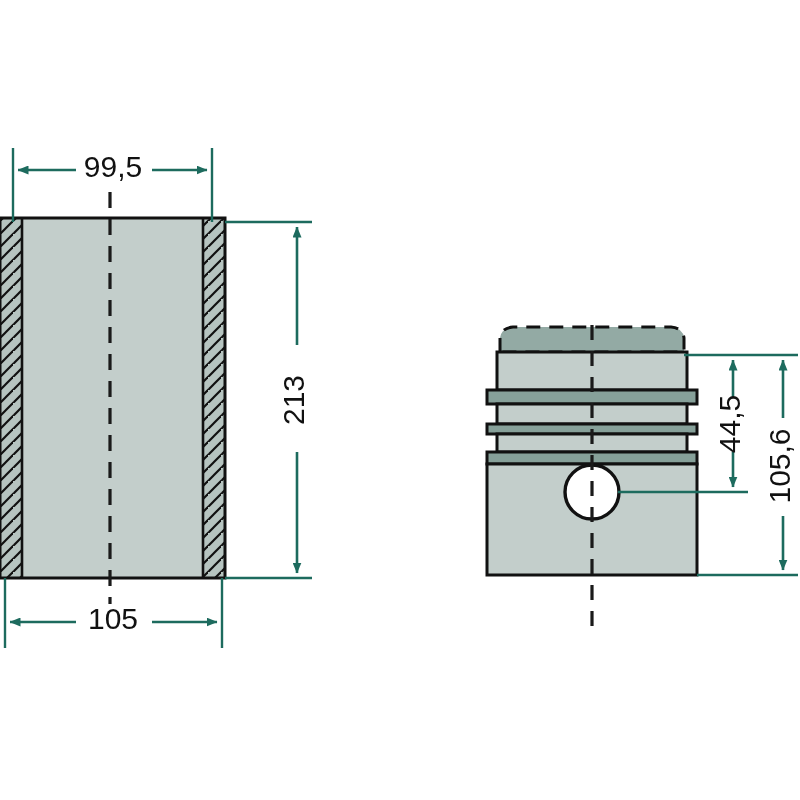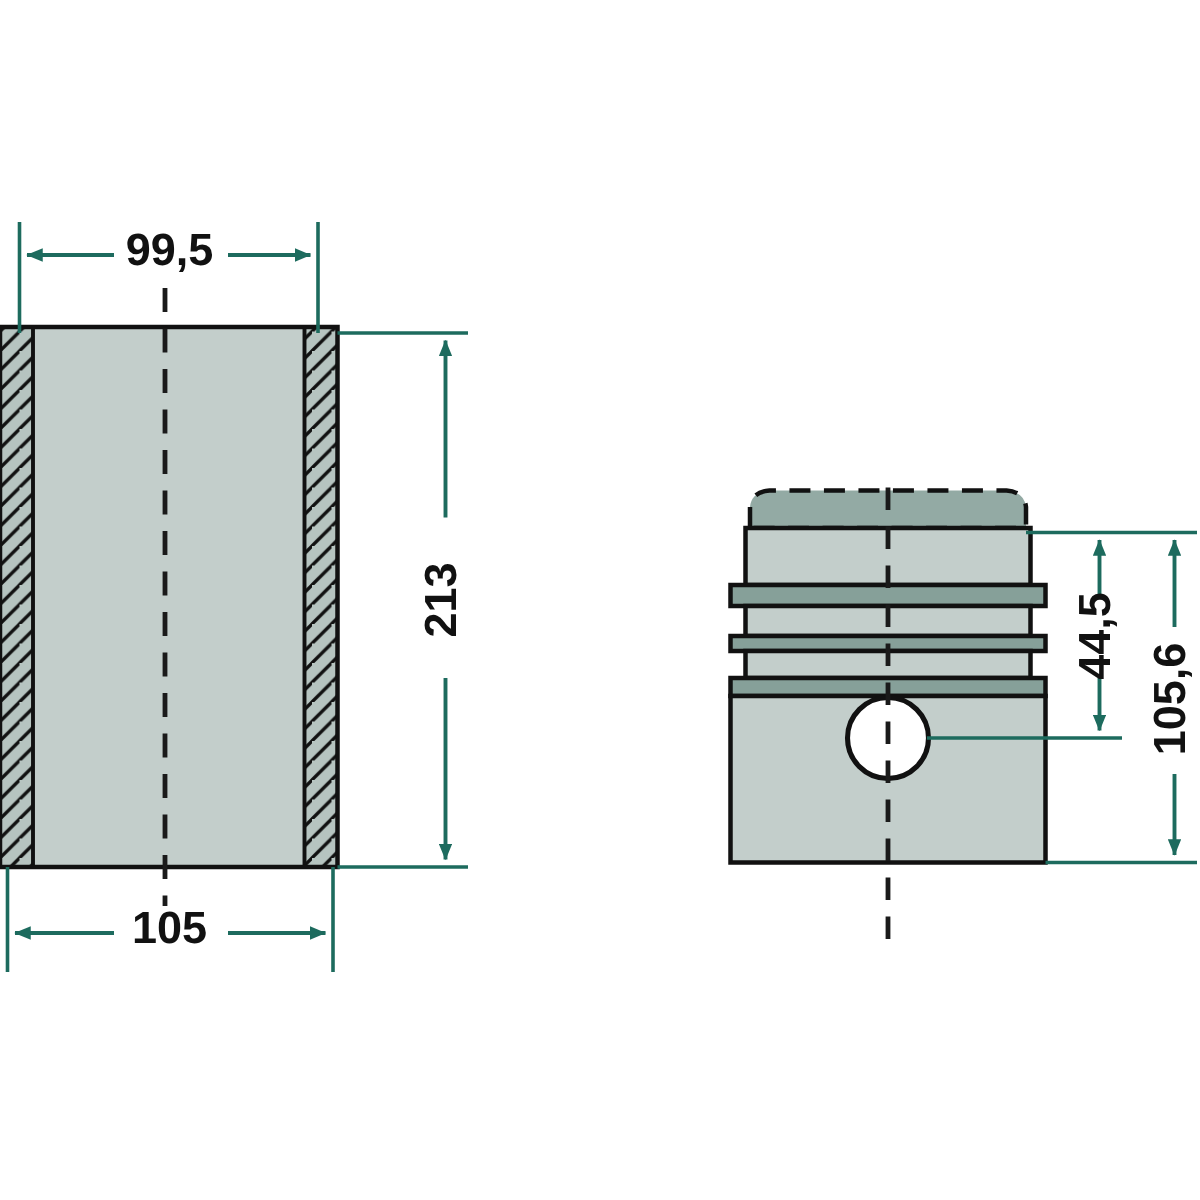--- a/index.html
+++ b/index.html
@@ -8,21 +8,20 @@
     padding: 0;
     background: #ffffff;
   }
   #drawing-root {
     position: relative;
     width: 800px;
     height: 800px;
     background: #ffffff;
     font-family: "Liberation Sans", sans-serif;
     overflow: hidden;
-    font-weight: bold;
   }
   #drawing-svg {
     position: absolute;
     left: 0;
     top: 0;
     width: 800px;
     height: 800px;
     display: block;
   }
   .dim-text {

